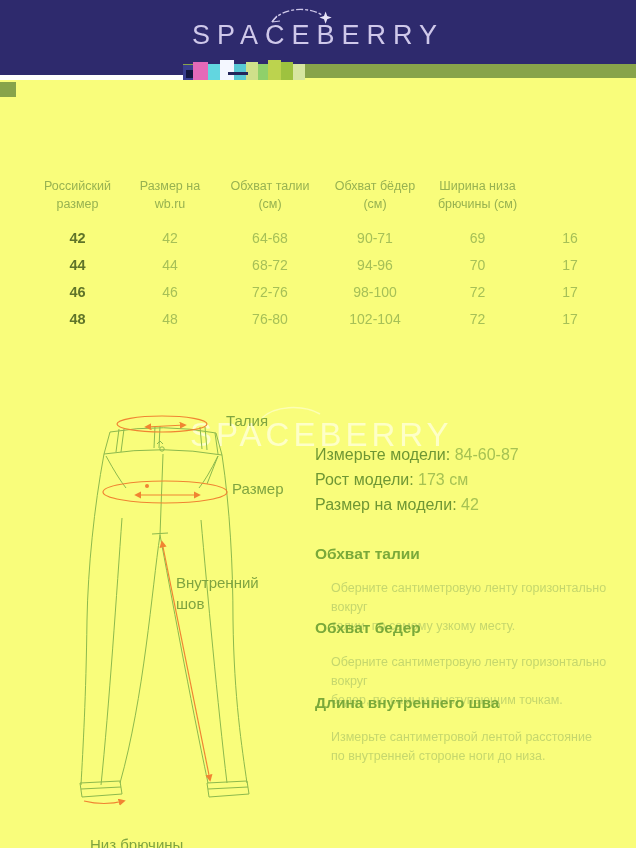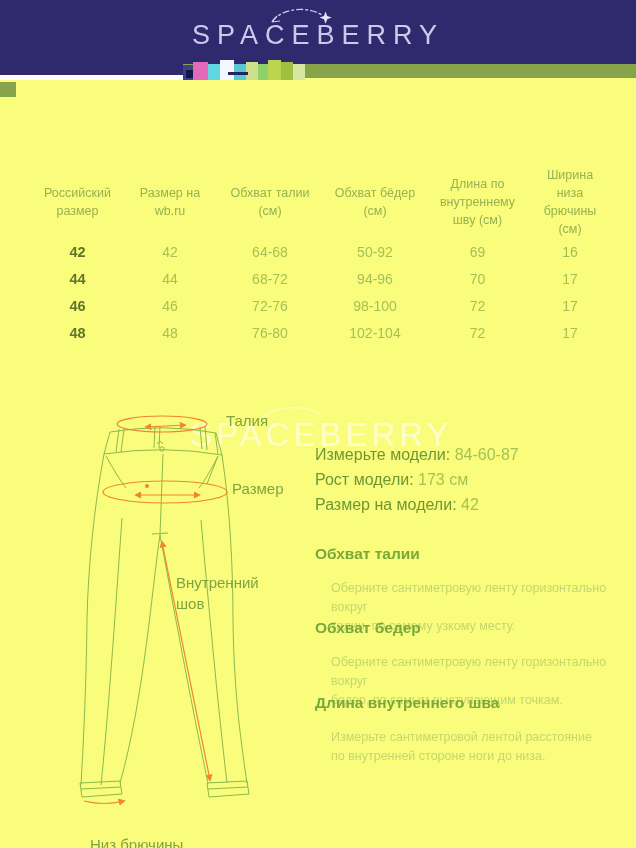--- a/index.html
+++ b/index.html
@@ -101,28 +101,27 @@
       <div class="glitch-block" style="left: 228px; top: 72px; width: 20px; height: 3px; background: rgb(35, 38, 90);"></div>
       <div class="glitch-block" style="left: 186px; top: 70px; width: 7px; height: 8px; background: rgb(20, 23, 63);"></div>
     </div>
 
   <div class="size-table">
     <div class="t-head">
       <div class="cell">Российский размер</div>
       <div class="cell">Размер на wb.ru</div>
       <div class="cell">Обхват талии (см)</div>
       <div class="cell">Обхват бёдер (см)</div>
-      <div class="cell">Длина по внутреннему шву (см)</div>
       <div class="cell">Ширина низа брючины (см)</div>
     </div>
     <div class="t-row">
       <div class="cell first">42</div>
       <div class="cell">42</div>
       <div class="cell">64-68</div>
-      <div class="cell">50-92</div>
+      <div class="cell">90-71</div>
       <div class="cell">69</div>
       <div class="cell">16</div>
     </div>
     <div class="t-row">
       <div class="cell first">44</div>
       <div class="cell">44</div>
       <div class="cell">68-72</div>
       <div class="cell">94-96</div>
       <div class="cell">70</div>
       <div class="cell">17</div>

